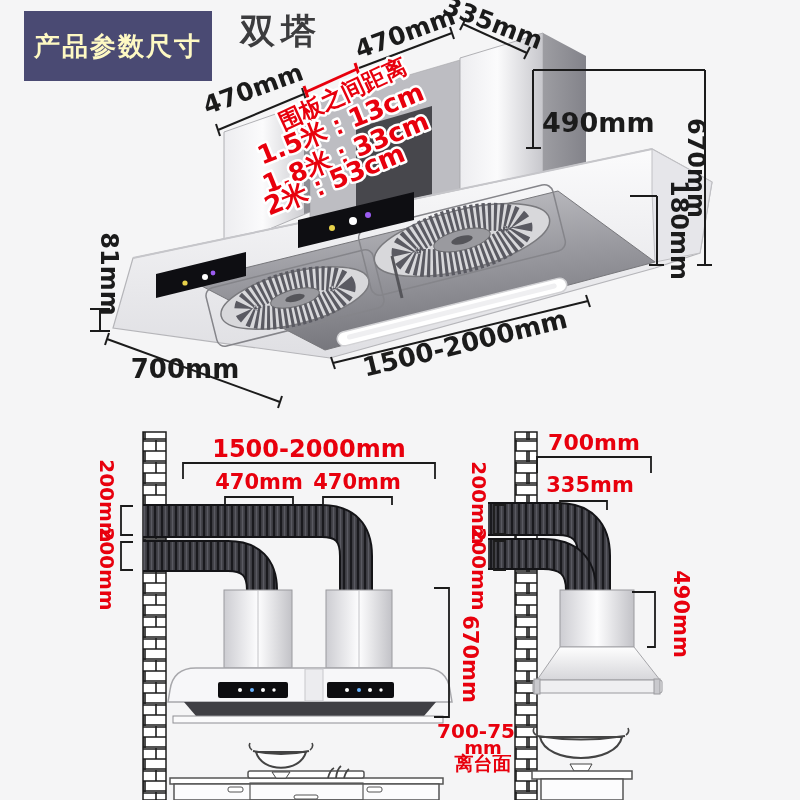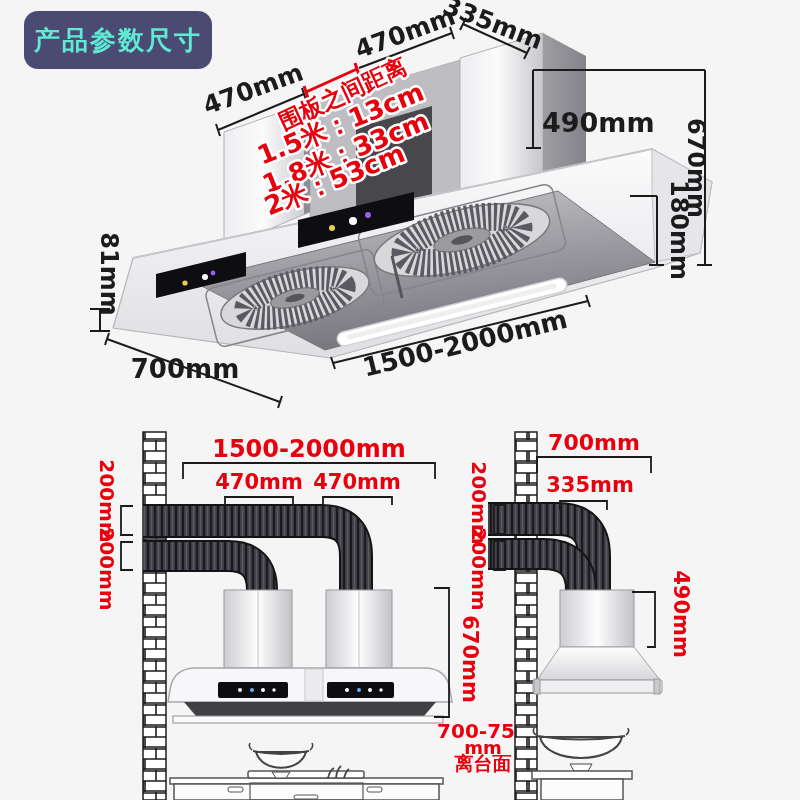--- a/index.html
+++ b/index.html
@@ -1,34 +1,35 @@
 <!DOCTYPE html>
 <html><head>
 <meta charset="utf-8">
 <style>
   html,body{margin:0;padding:0;}
   body{width:800px;height:800px;background:#f5f5f6;font-family:"DejaVu Sans","Liberation Sans",sans-serif;}
   .stage{position:relative;width:800px;height:800px;overflow:hidden;}
-  .badge{position:absolute;left:24px;top:11px;background:#4a4a73;color:#5eead4;
-         font-weight:700;font-size:26px;line-height:34px;padding:12px 10px;letter-spacing:2px;border-radius:14px;}
+  .badge{position:absolute;left:24px;top:11px;background:#4a4a73;color:#fef9c3;
+         font-weight:700;font-size:26px;line-height:34px;padding:18px 10px;letter-spacing:2px;}
   .model{position:absolute;left:240px;top:8px;color:#3c3c3e;font-weight:700;font-size:35px;letter-spacing:6px;}
   svg{position:absolute;left:0;top:0;}
   svg text{font-family:"DejaVu Sans","Liberation Sans",sans-serif;font-weight:700;}
   .dk{fill:#1b1b1b;}
   .dr{fill:#e8000d;}
   .halo{stroke:#ffffff;stroke-width:5px;paint-order:stroke;stroke-linejoin:round;}
   .dl{stroke:#1b1b1b;stroke-width:2;fill:none;}
   .rl{stroke:#e8000d;stroke-width:3;fill:none;}
   .bk{stroke:#1b1b1b;stroke-width:1.8;fill:none;}
 </style>
 </head>
 <body>
 
 <div class="stage">
   <div class="badge">产品参数尺寸</div>
+  <div class="model">双塔</div>
 
   <svg width="800" height="800" viewBox="0 0 800 800">
     <defs>
       <linearGradient id="gA" x1="0" y1="0" x2="1" y2="0">
         <stop offset="0" stop-color="#ededf0"></stop>
           <stop offset="0.45" stop-color="#fbfbfc"></stop>
           <stop offset="1" stop-color="#c7c7cc"></stop>
       </linearGradient>
       <linearGradient id="gSide" x1="0" y1="0" x2="1" y2="0">
         <stop offset="0" stop-color="#9d9da2"></stop>

